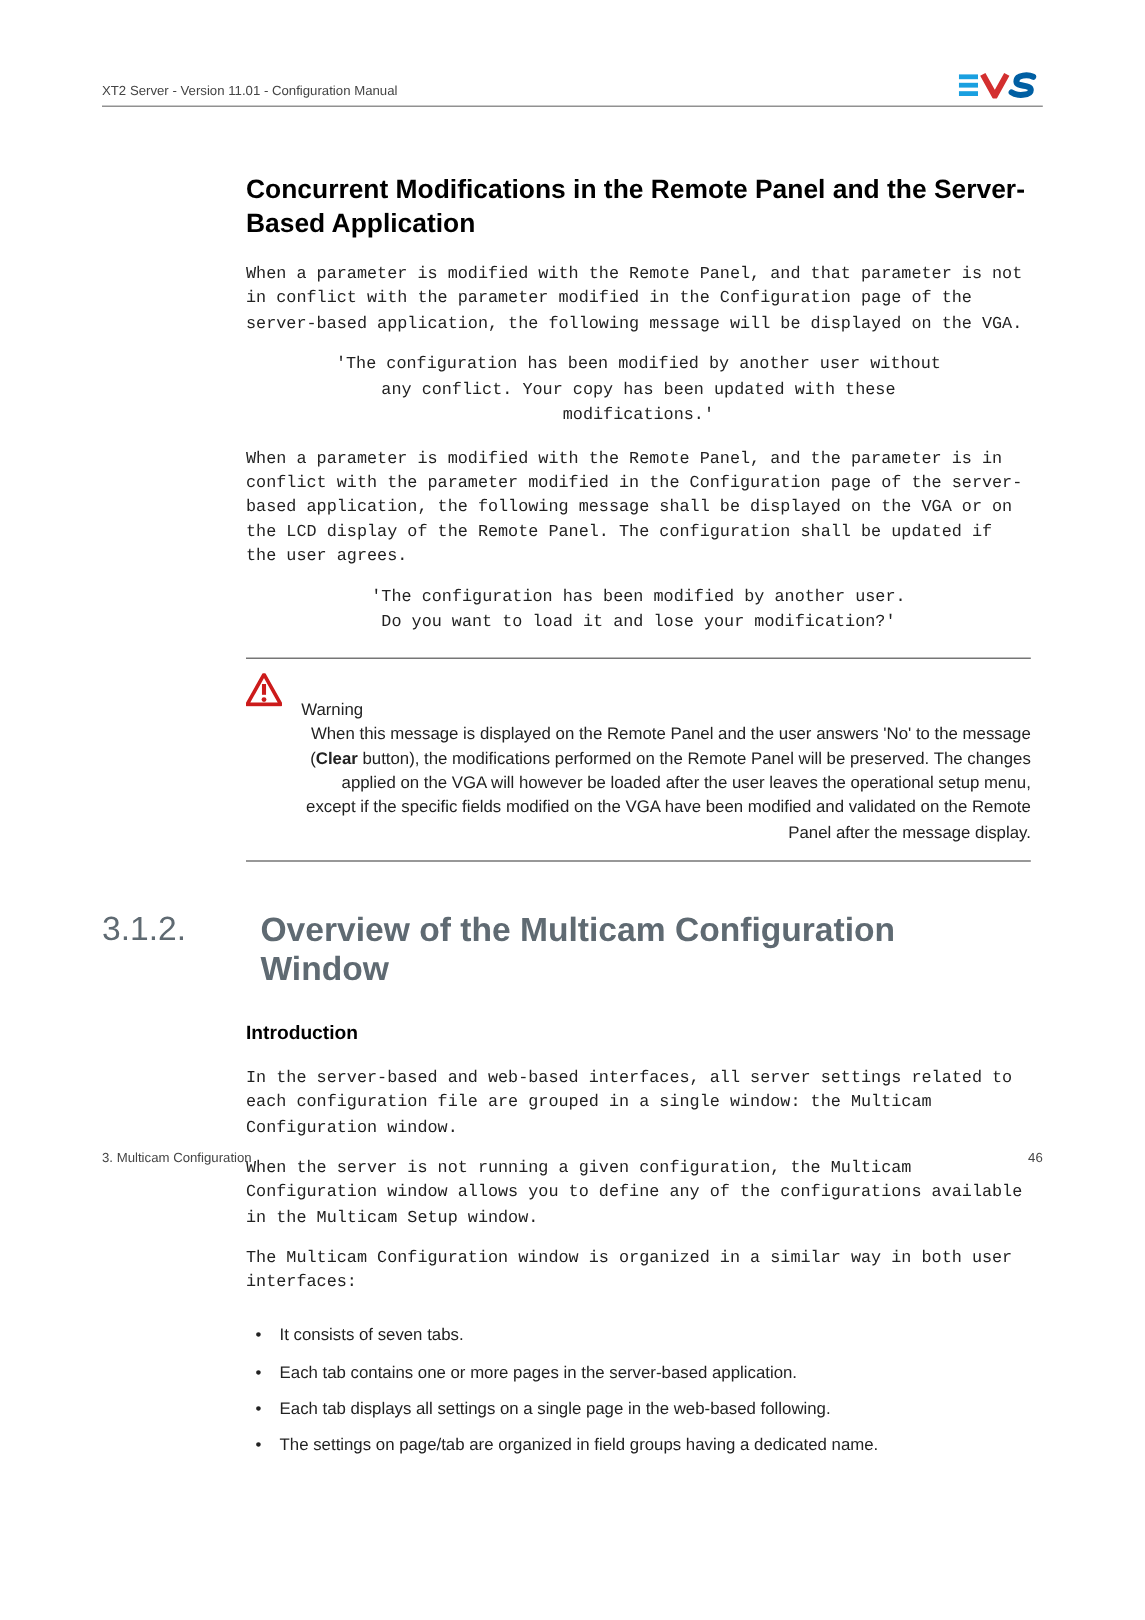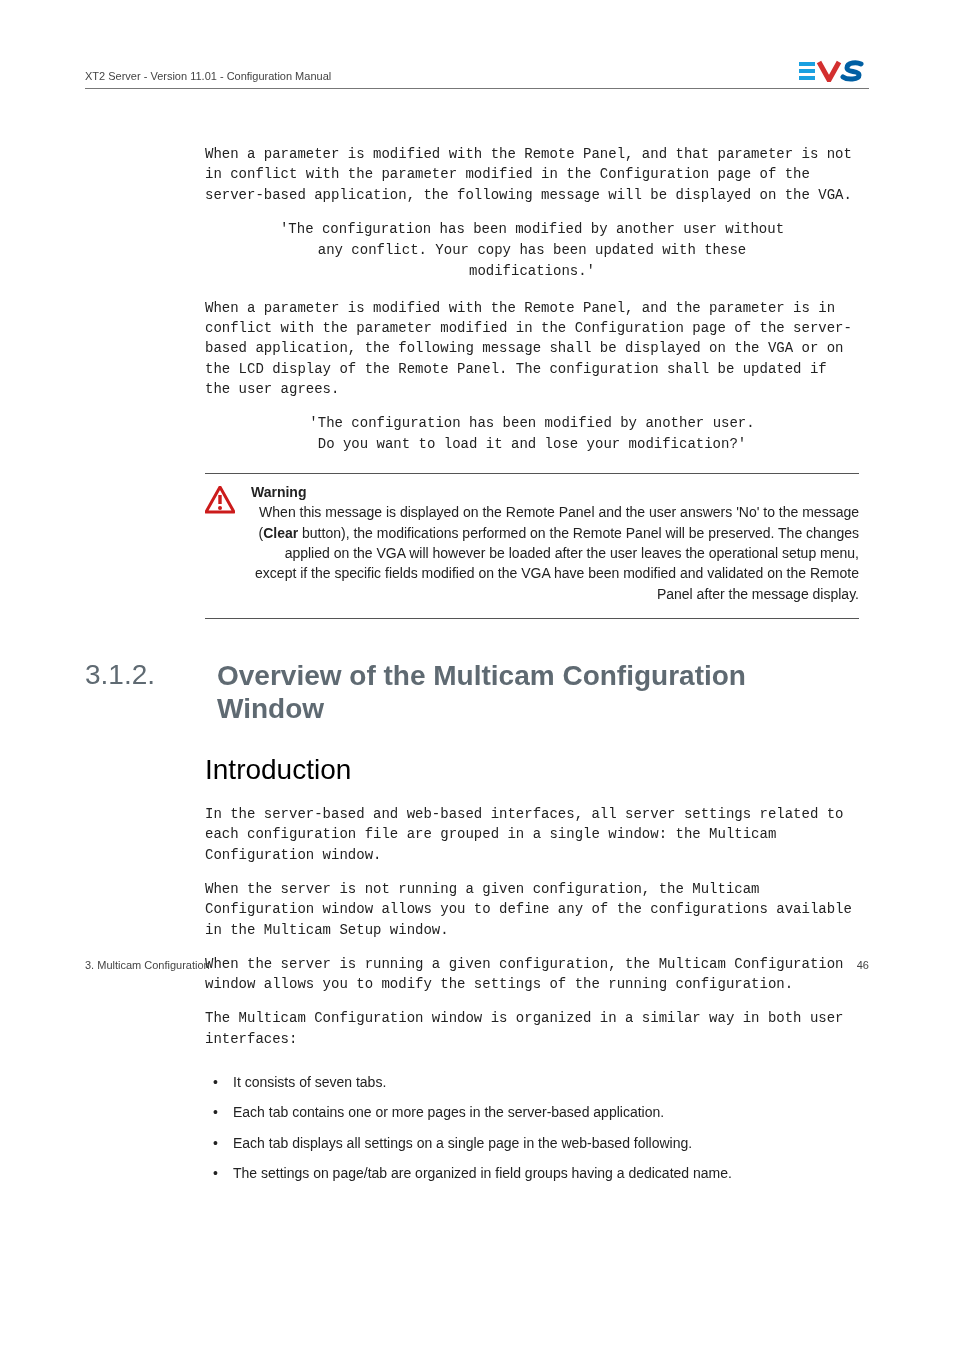--- a/index.html
+++ b/index.html
@@ -8,26 +8,26 @@
   .header-row { display: flex; justify-content: space-between; align-items: flex-end; padding-bottom: 6px; border-bottom: 1px solid #777; }
   .header-left { font-size: 11px; color: #444; font-family: Arial, sans-serif; }
   .logo { display: flex; align-items: center; gap: 4px; }
   .content { padding-left: 120px; padding-right: 10px; padding-top: 55px; }
   .h2 { font-size: 22px; font-weight: bold; color: #000; line-height: 1.25; margin-bottom: 20px; }
   .body-text { font-size: 14px; line-height: 1.45; color: #222; margin-bottom: 14px; font-family: Liberation Mono, monospace; }
   .code-block { font-family: "Courier New", monospace; font-size: 14px; text-align: center; margin: 6px 0 16px 0; line-height: 1.5; white-space: pre-wrap; }
   .callout { border-top: 1px solid #555; border-bottom: 1px solid #555; padding: 10px 0 14px 0; margin-top: 18px; margin-bottom: 40px; display: flex; gap: 12px; }
   .callout-icon { flex: 0 0 34px; padding-top: 2px; }
   .callout-body { flex: 1; }
-  .callout-title { font-weight: bold; font-size: 14px; margin-bottom: 2px; }
+  .callout-title { font-weight: normal; font-size: 14px; margin-bottom: 2px; margin-top: 24px; }
   .callout-text { font-size: 14px; line-height: 1.45; text-align: right; }
   .section-row { display: flex; align-items: flex-start; gap: 32px; margin-left: -120px; margin-bottom: 28px; }
   .section-number { font-size: 28px; color: #5f6a72; width: 100px; text-align: left; padding-left: 0; }
   .section-title { font-size: 28px; color: #5f6a72; line-height: 1.2; font-weight: 700; flex: 1; }
-  .h3 { font-size: 28px; font-weight: normal; color: #000; margin-bottom: 18px; margin-top: 10px; }
+  .h3 { font-size: 16px; font-weight: bold; color: #000; margin-bottom: 18px; margin-top: 10px; }
   ul.bullets { list-style: none; padding-left: 0; margin-top: 23px; }
   ul.bullets li { font-size: 14px; line-height: 1.45; padding-left: 28px; position: relative; margin-bottom: 10px; }
   ul.bullets li::before { content: "•"; position: absolute; left: 8px; top: 0; }
   .footer { position: absolute; bottom: 45px; left: 85px; right: 85px; display: flex; justify-content: space-between; font-size: 11px; color: #444; }
 </style>
 </head>
 <body>
 
 <div class="page">
   <div class="header-row">
@@ -37,20 +37,21 @@
         <rect x="0" y="2" width="16" height="4" fill="#1aa0e0"></rect>
         <rect x="0" y="9" width="16" height="4" fill="#1aa0e0"></rect>
         <rect x="0" y="16" width="16" height="4" fill="#1aa0e0"></rect>
         <path d="M20 2 L30 20 L40 2" fill="none" stroke="#d32f2f" stroke-width="5" stroke-linejoin="miter"></path>
         <path d="M62 4 C58 2 48 2 48 8 C48 13 60 10 60 15 C60 20 48 20 44 17" fill="none" stroke="#005fa3" stroke-width="5" stroke-linecap="round"></path>
       </svg>
     </div>
   </div>
 
   <div class="content">
+    <div class="h2">Concurrent Modifications in the Remote Panel and the Server-Based Application</div>
     <div class="body-text">When a parameter is modified with the Remote Panel, and that parameter is not in conflict with the parameter modified in the Configuration page of the server-based application, the following message will be displayed on the VGA.</div>
     <div class="code-block">'The configuration has been modified by another user without
 any conflict. Your copy has been updated with these
 modifications.'</div>
     <div class="body-text">When a parameter is modified with the Remote Panel, and the parameter is in conflict with the parameter modified in the Configuration page of the server-based application, the following message shall be displayed on the VGA or on the LCD display of the Remote Panel. The configuration shall be updated if the user agrees.</div>
     <div class="code-block">'The configuration has been modified by another user.
 Do you want to load it and lose your modification?'</div>
 
     <div class="callout">
       <div class="callout-icon">
@@ -69,21 +70,20 @@
     </div>
 
     <div class="section-row">
       <div class="section-number">3.1.2.</div>
       <div class="section-title">Overview of the Multicam Configuration Window</div>
     </div>
 
     <div class="h3">Introduction</div>
     <div class="body-text">In the server-based and web-based interfaces, all server settings related to each configuration file are grouped in a single window: the Multicam Configuration window.</div>
     <div class="body-text">When the server is not running a given configuration, the Multicam Configuration window allows you to define any of the configurations available in the Multicam Setup window.</div>
-    <div class="body-text">When the server is running a given configuration, the Multicam Configuration window allows you to modify the settings of the running configuration.</div>
     <div class="body-text">The Multicam Configuration window is organized in a similar way in both user interfaces:</div>
 
     <ul class="bullets">
       <li>It consists of seven tabs.</li>
       <li>Each tab contains one or more pages in the server-based application.</li>
       <li>Each tab displays all settings on a single page in the web-based following.</li>
       <li>The settings on page/tab are organized in field groups having a dedicated name.</li>
     </ul>
   </div>
 

